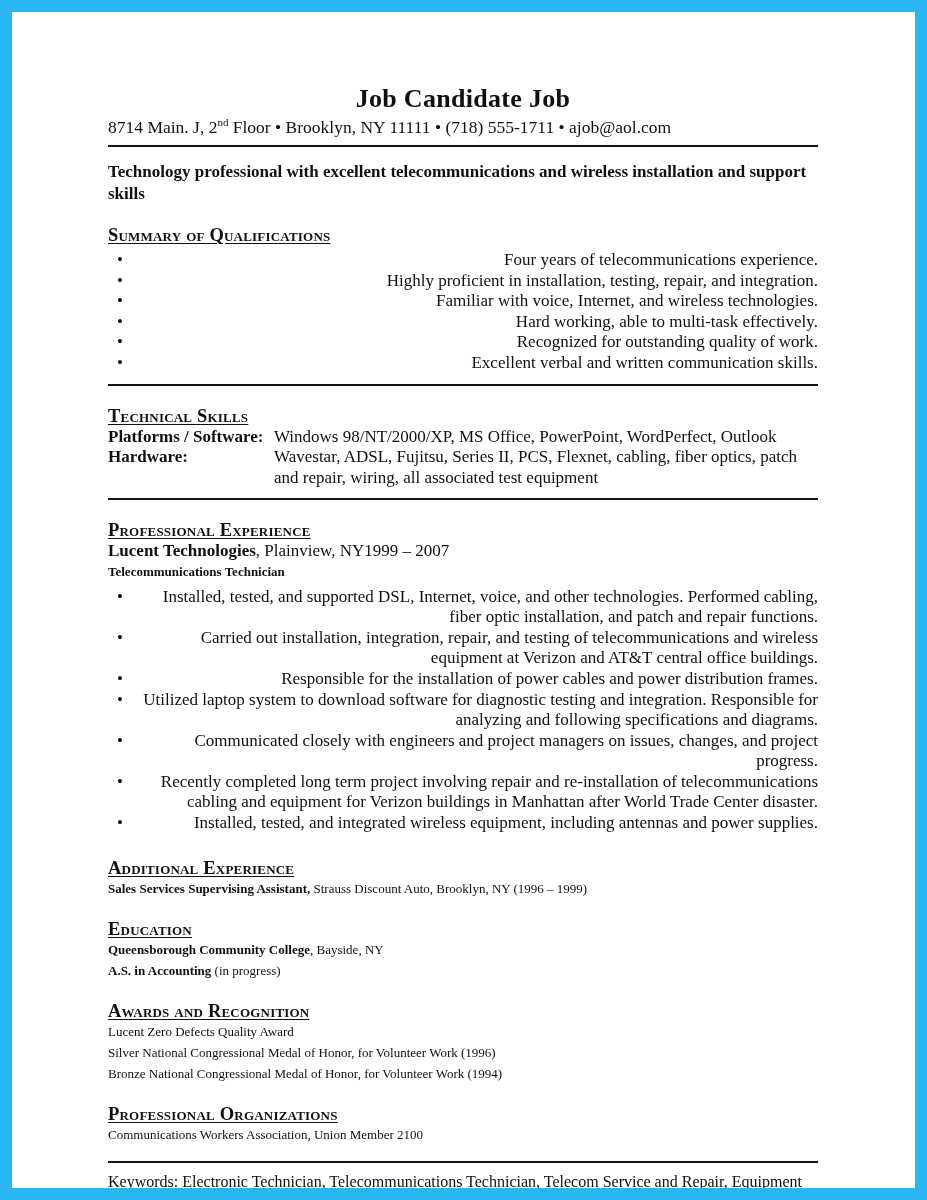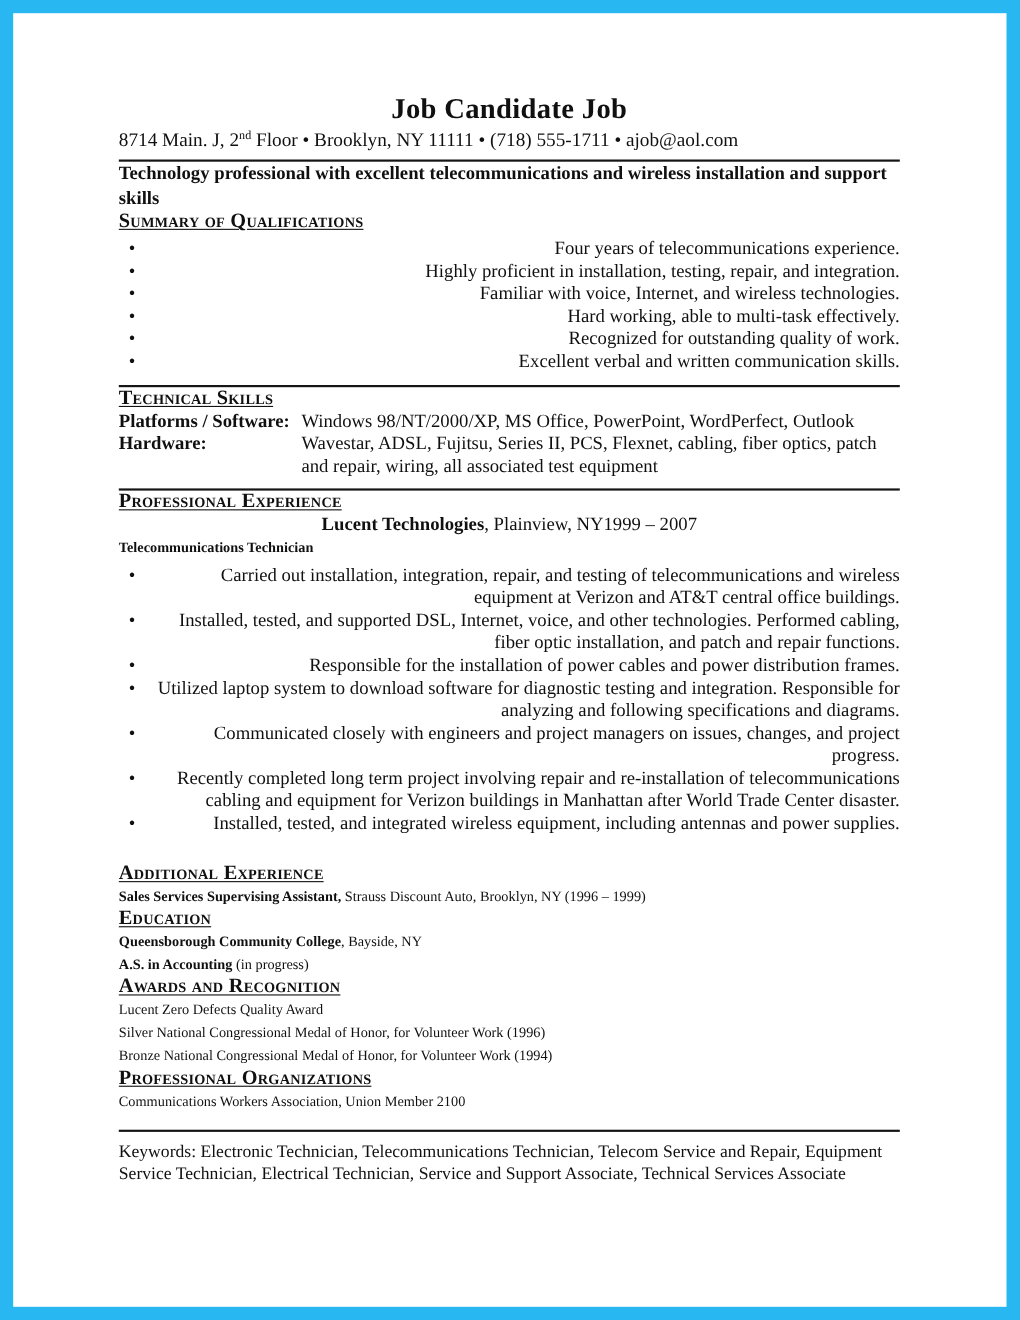--- a/index.html
+++ b/index.html
@@ -39,33 +39,34 @@
     margin: 0;
   }
   .rule-1 { margin-top: 6px; }
   .rule-2 { margin-top: 10px; }
   .rule-3 { margin-top: 10px; }
   .rule-4 { margin-top: 15px; }
   .tagline {
     font-weight: bold;
     font-size: 17px;
     line-height: 22px;
+    margin-top: 14px;
   }
   .sec-heading {
     font-weight: bold;
     font-variant: small-caps;
     font-size: 18.5px;
     line-height: 21px;
     letter-spacing: 0.2px;
   }
   .sec-heading > span {
     text-decoration: underline;
     text-underline-offset: 2px;
   }
-  .mt-sec { }
+  .mt-sec { margin-top: 20px; }
   .mt-sec-lg { margin-top: 24px; }
   ul.bullets {
     list-style: none;
     margin: 4px 0 0 0;
     padding: 0;
     text-align: right;
   }
   ul.bullets li {
     position: relative;
     padding-left: 27px;
@@ -88,21 +89,21 @@
     width: 166px;
     flex: 0 0 166px;
   }
   .skills-value { flex: 1; }
   .line {
     font-size: 13px;
     line-height: 20.6px;
   }
   .company-line {
     display: flex;
-    justify-content: center;
+    justify-content: flex-start;
     font-size: 17px;
     line-height: 20.6px;
   }
   .b { font-weight: bold; }
   .keywords {
     margin-top: 9px;
     font-size: 16px;
     line-height: 20.5px;
   }
 </style>
@@ -139,22 +140,22 @@
     </div>
     <hr class="rule rule-3">
 
     <div class="sec-heading mt-sec"><span>Professional Experience</span></div>
     <div class="company-line">
       <span><span class="b">Lucent Technologies</span><span>, Plainview, NY</span></span>
       <span>1999 – 2007</span>
     </div>
     <div class="line b">Telecommunications Technician</div>
     <ul class="bullets">
+      <li>Installed, tested, and supported DSL, Internet, voice, and other technologies.  Performed cabling, fiber optic installation, and patch and repair functions.</li>
       <li>Carried out installation, integration, repair, and testing of telecommunications and wireless equipment at Verizon and AT&amp;T central office buildings.</li>
-      <li>Installed, tested, and supported DSL, Internet, voice, and other technologies.  Performed cabling, fiber optic installation, and patch and repair functions.</li>
       <li>Responsible for the installation of power cables and power distribution frames.</li>
       <li>Utilized laptop system to download software for diagnostic testing and integration.  Responsible for analyzing and following specifications and diagrams.</li>
       <li>Communicated closely with engineers and project managers on issues, changes, and project progress.</li>
       <li>Recently completed long term project involving repair and re-installation of telecommunications cabling and equipment for Verizon buildings in Manhattan after World Trade Center disaster.</li>
       <li>Installed, tested, and integrated wireless equipment, including antennas and power supplies.</li>
     </ul>
 
     <div class="sec-heading mt-sec-lg"><span>Additional Experience</span></div>
     <div class="line"><span class="b">Sales Services Supervising Assistant,</span><span> Strauss Discount Auto, Brooklyn, NY (1996 – 1999)</span></div>
 

